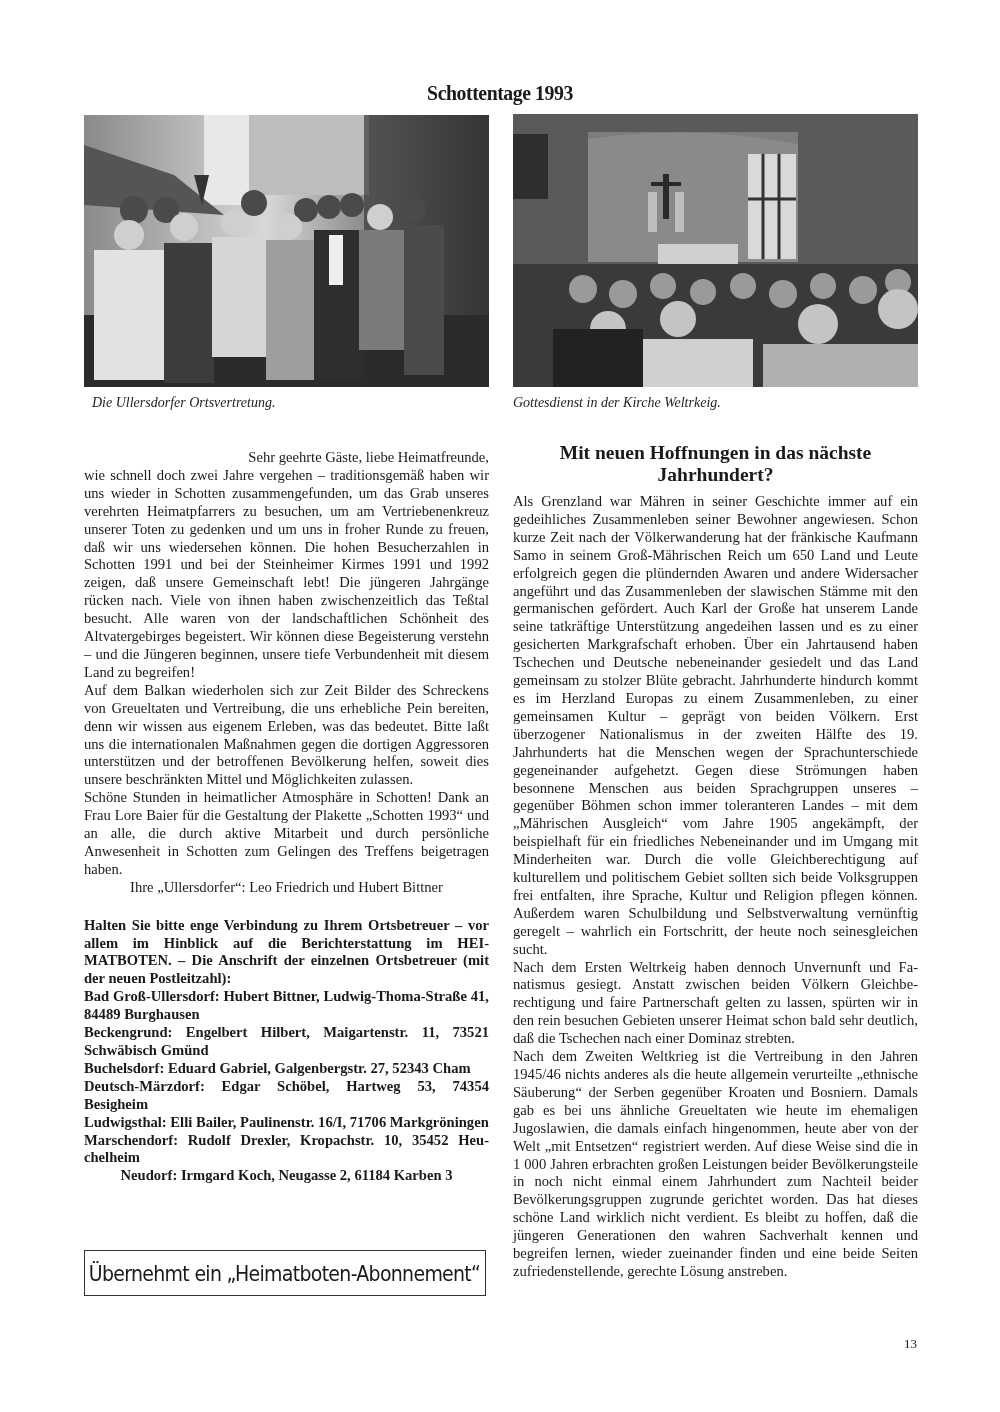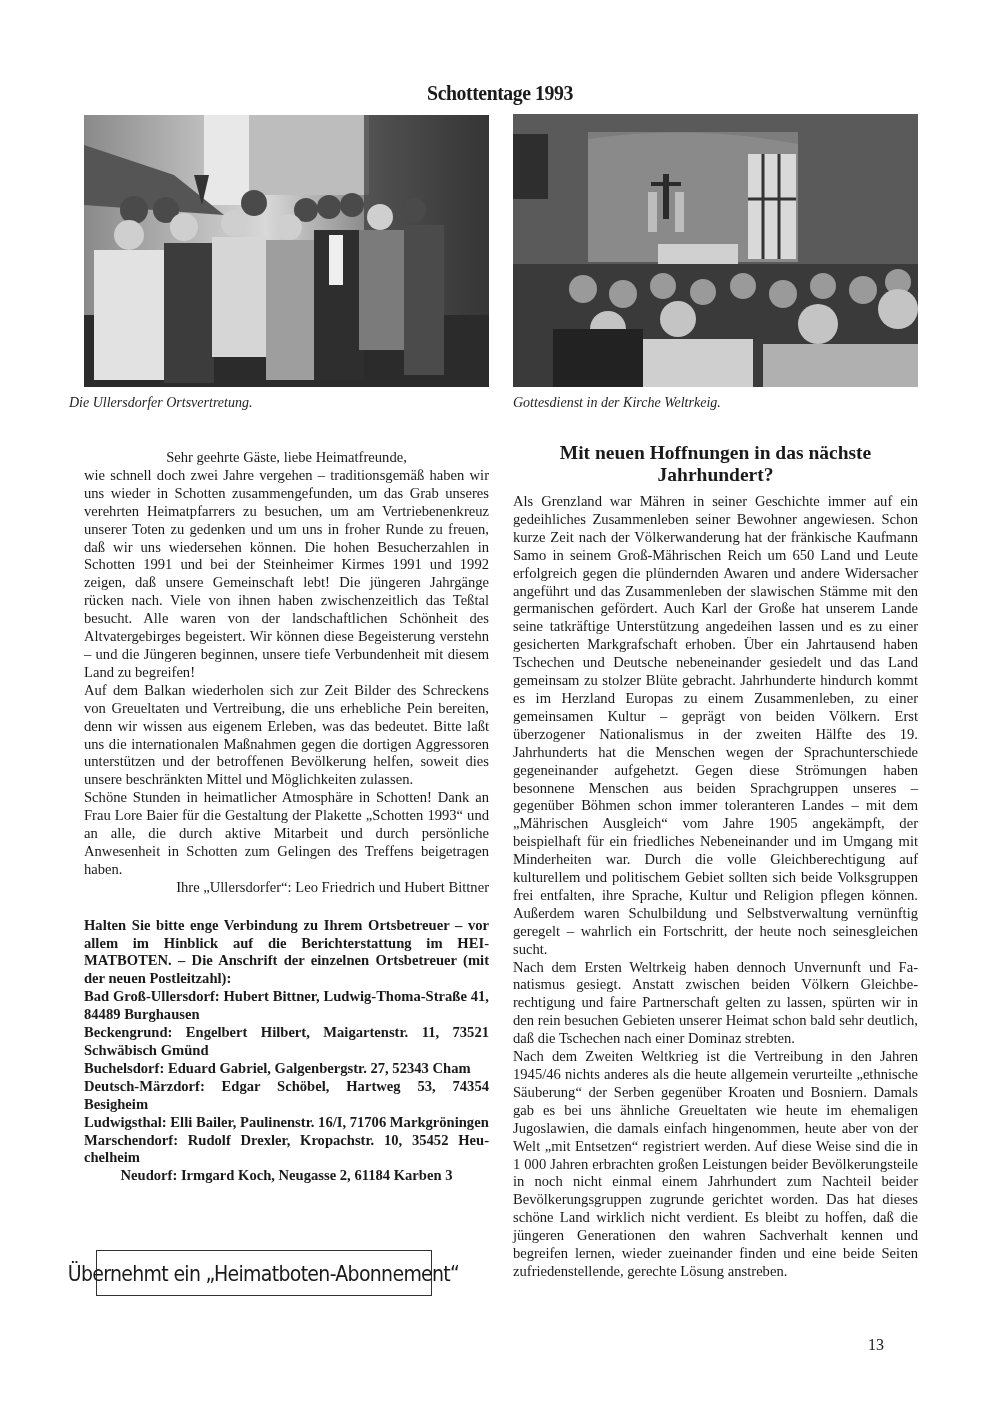--- a/index.html
+++ b/index.html
@@ -5,39 +5,39 @@
   html, body { margin: 0; padding: 0; background: #ffffff; }
   body { width: 1000px; height: 1412px; position: relative; overflow: hidden;
          font-family: "Liberation Serif", "DejaVu Serif", serif; color: #1a1a1a; }
   .page-title { position: absolute; top: 80px; left: 0; width: 1000px; text-align: center;
                 font-size: 22px; font-weight: bold; letter-spacing: -0.5px; transform: scaleX(0.9); }
   .photo { position: absolute; overflow: hidden; background: #6b6b6b; }
   .photo svg { display: block; width: 100%; height: 100%; }
   #photo-left { left: 84px; top: 115px; width: 405px; height: 272px; }
   #photo-right { left: 513px; top: 114px; width: 405px; height: 273px; }
   .caption { position: absolute; top: 395px; font-style: italic; font-size: 14px; color: #222; }
-  #caption-left { left: 69px; }
+  #caption-left { left: 92px; }
   #caption-right { left: 513px; }
 
   .col { position: absolute; font-size: 14.6px; line-height: 17.9px; text-align: justify;
          hyphens: manual; }
   #col-left { left: 84px; top: 449px; width: 405px; }
   #col-right { left: 513px; top: 442px; width: 405px; }
   .col p { margin: 0; }
-  .signature { text-align: right; margin: 0; }
+  .signature { text-align: center; margin: 0; }
   .notice { margin-top: 20px; font-weight: bold; }
   .notice p { margin: 0; }
   .headline { text-align: center; font-weight: bold; font-size: 19.5px; line-height: 22px; margin: 0 0 7px 0; }
 
-  .abo-box { position: absolute; left: 84px; top: 1250px; width: 336px; height: 46px;
+  .abo-box { position: absolute; left: 84px; top: 1250px; width: 402px; height: 46px;
              border: 1.5px solid #333; box-sizing: border-box; display: flex; align-items: center;
              justify-content: center; font-family: "DejaVu Sans", sans-serif; font-size: 22px;
-             letter-spacing: -0.8px; transform-origin: left top; margin-left: 12px; }
+             letter-spacing: -0.8px; transform-origin: left top; }
   .abo-box span { display: inline-block; transform: scaleX(0.86); white-space: nowrap; }
-  .page-number { position: absolute; left: 868px; top: 1336px; font-size: 16px; }
+  .page-number { position: absolute; left: 904px; top: 1336px; font-size: 13px; }
 </style>
 </head>
 <body>
 
 <div class="page-title">Schottentage 1993</div>
 
 <div class="photo" id="photo-left">
   <svg viewBox="0 0 405 272" preserveAspectRatio="none">
     <defs>
       <linearGradient id="gl" x1="0" y1="0" x2="1" y2="0">
@@ -119,21 +119,21 @@
     <rect x="130" y="225" width="110" height="48" fill="#cfcfcf"></rect>
     <rect x="250" y="230" width="155" height="43" fill="#b0b0b0"></rect>
     <rect x="40" y="215" width="90" height="58" fill="#222"></rect>
   </svg>
 </div>
 
 <div class="caption" id="caption-left">Die Ullersdorfer Ortsvertretung.</div>
 <div class="caption" id="caption-right">Gottesdienst in der Kirche Weltrkeig.</div>
 
 <div class="col" id="col-left">
-  <p style="text-align:center">Sehr geehrte Gäste, liebe Heimatfreunde,</p>
+  <p style="text-align:right">Sehr geehrte Gäste, liebe Heimatfreunde,</p>
   <p>wie schnell doch zwei Jahre vergehen – traditionsgemäß haben wir uns wieder in Schotten zusammengefunden, um das Grab un­seres verehrten Heimatpfarrers zu besuchen, um am Vertriebe­nenkreuz unserer Toten zu gedenken und um uns in froher Run­de zu freuen, daß wir uns wiedersehen können. Die hohen Besucherzahlen in Schotten 1991 und bei der Steinheimer Kir­mes 1991 und 1992 zeigen, daß unsere Gemeinschaft lebt! Die jüngeren Jahrgänge rücken nach. Viele von ihnen haben zwi­schenzeitlich das Teßtal besucht. Alle waren von der landschaft­lichen Schönheit des Altvatergebirges begeistert. Wir können diese Begeisterung verstehn – und die Jüngeren beginnen, unse­re tiefe Verbundenheit mit diesem Land zu begreifen!</p>
   <p>Auf dem Balkan wiederholen sich zur Zeit Bilder des Schreckens von Greueltaten und Vertreibung, die uns erhebliche Pein berei­ten, denn wir wissen aus eigenem Erleben, was das bedeutet. Bit­te laßt uns die internationalen Maßnahmen gegen die dortigen Aggressoren unterstützen und der betroffenen Bevölkerung hel­fen, soweit dies unsere beschränkten Mittel und Möglichkeiten zulassen.</p>
   <p>Schöne Stunden in heimatlicher Atmosphäre in Schotten! Dank an Frau Lore Baier für die Gestaltung der Plakette „Schotten 1993“ und an alle, die durch aktive Mitarbeit und durch persönli­che Anwesenheit in Schotten zum Gelingen des Treffens beige­tragen haben.</p>
   <p class="signature">Ihre „Ullersdorfer“: Leo Friedrich und Hubert Bittner</p>
 
   <div class="notice">
     <p>Halten Sie bitte enge Verbindung zu Ihrem Ortsbetreuer – vor allem im Hinblick auf die Berichterstattung im HEI­MATBOTEN. – Die Anschrift der einzelnen Ortsbetreuer (mit der neuen Postleitzahl):</p>
     <p>Bad Groß-Ullersdorf: Hubert Bittner, Ludwig-Thoma-Straße 41, 84489 Burghausen</p>
     <p>Beckengrund: Engelbert Hilbert, Maigartenstr. 11, 73521 Schwäbisch Gmünd</p>
     <p>Buchelsdorf: Eduard Gabriel, Galgenbergstr. 27, 52343 Cham</p>

